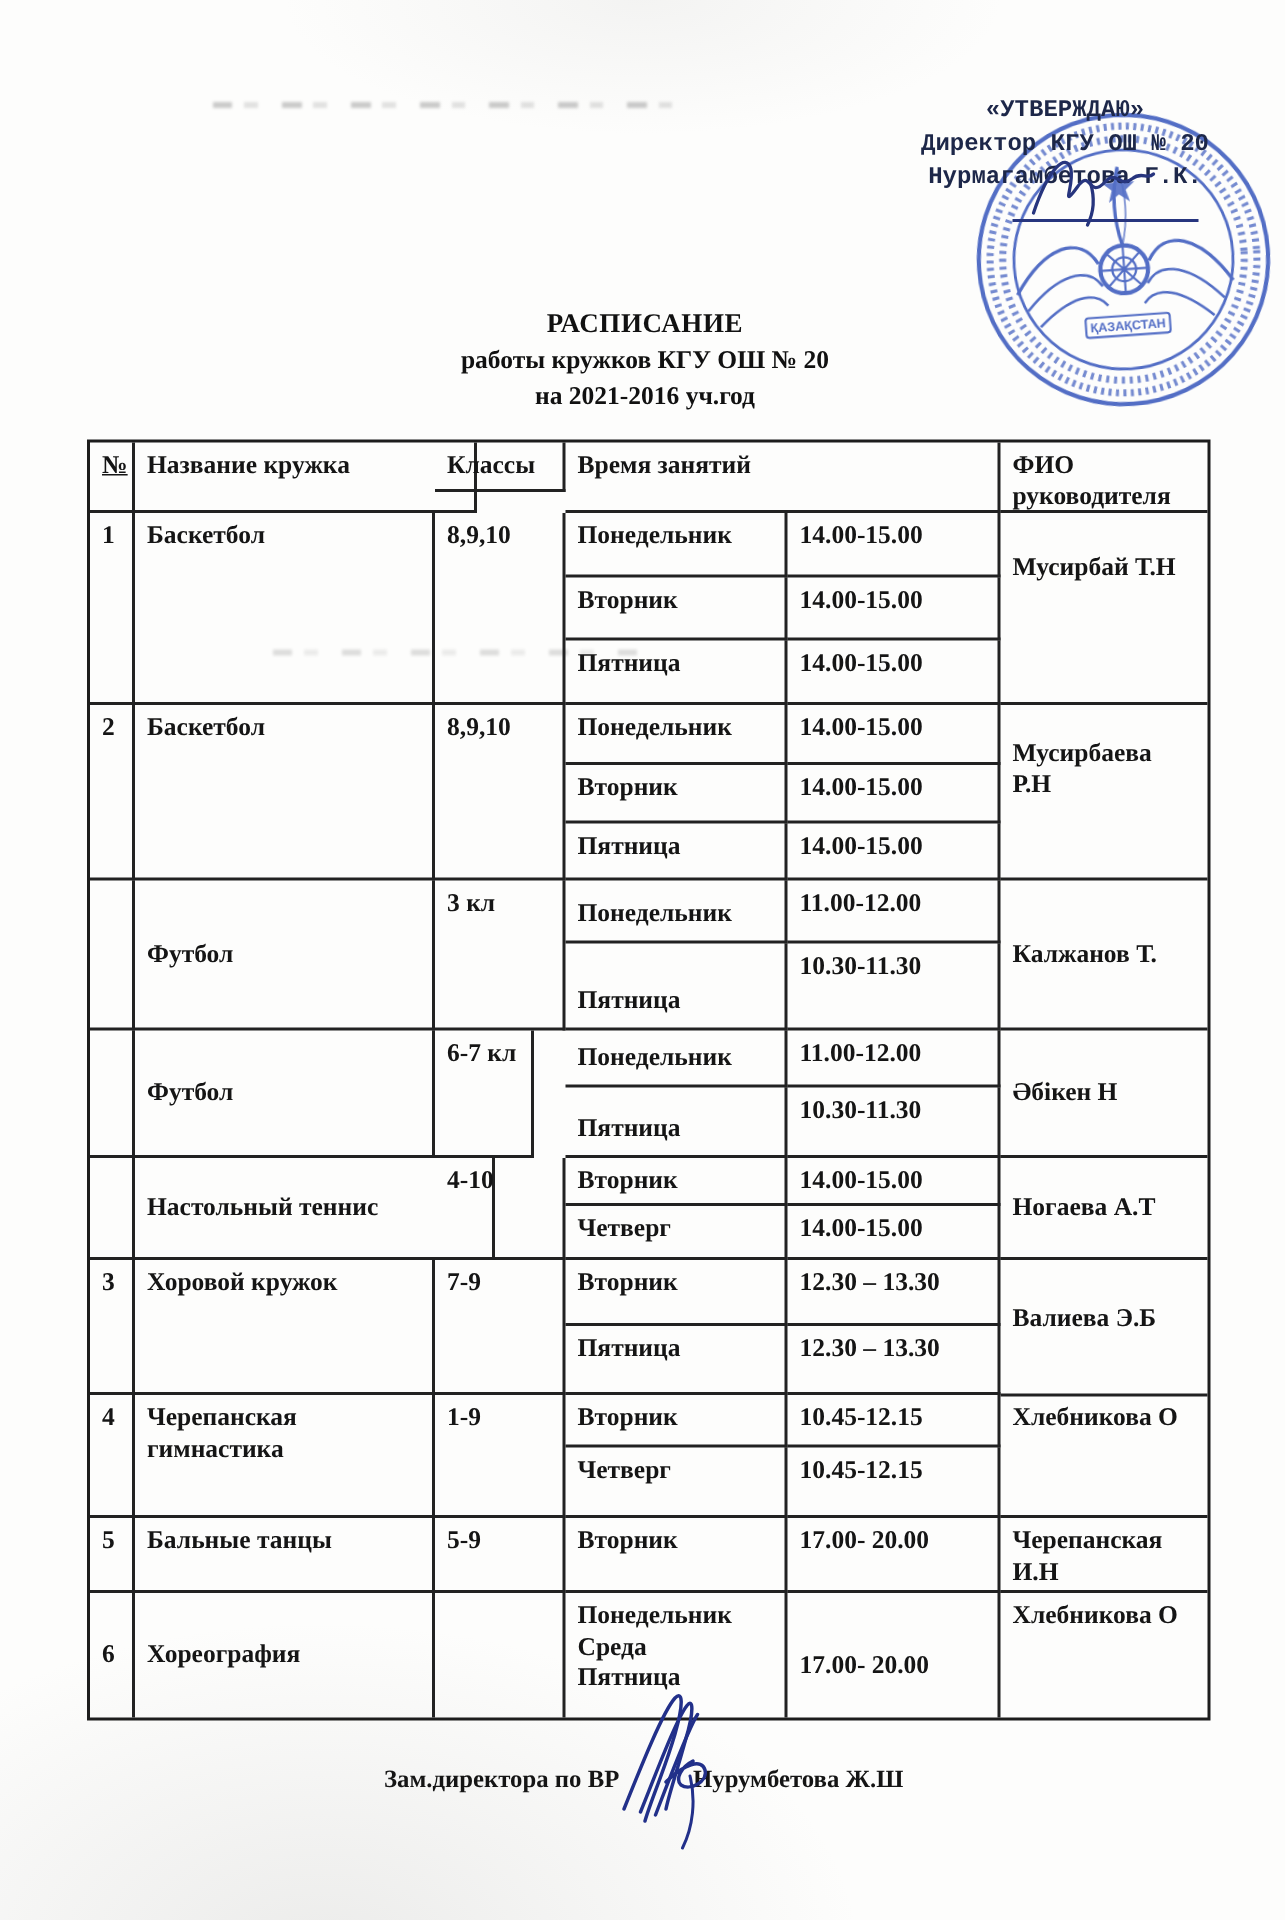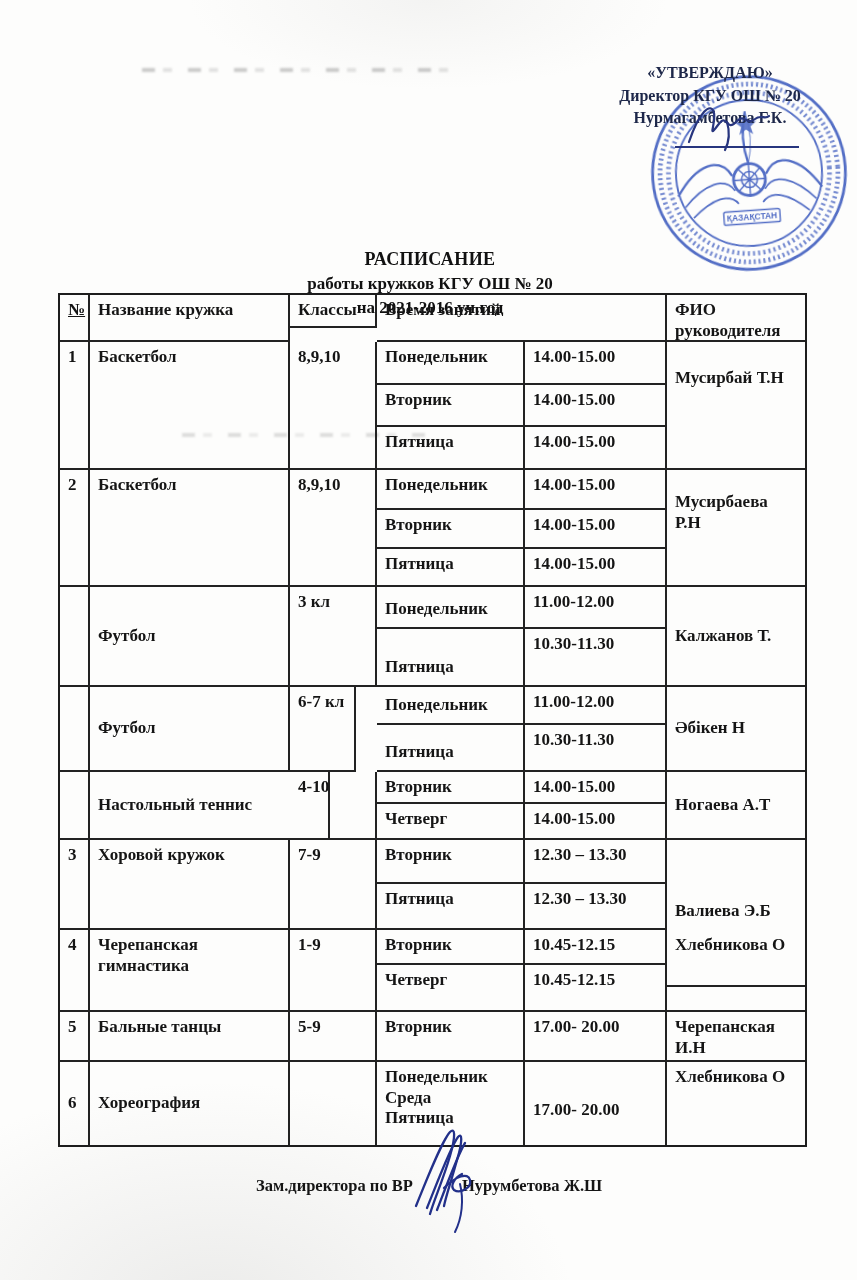--- a/index.html
+++ b/index.html
@@ -15,24 +15,24 @@
   .cell{position:absolute;box-sizing:border-box;
         border-right:2px solid #222;border-bottom:2px solid #222;
         padding:5px 8px;font-weight:bold;font-size:17px;line-height:1.22;}
   .er{border-right:none;} .eb{border-bottom:none;}
   .vc{display:flex;align-items:center;}          
   .vb{display:flex;align-items:flex-end;padding-bottom:7px;}
   .pre{white-space:pre-line;}
   .u{text-decoration:underline;}
   
   .approval{position:absolute;left:598px;top:62px;width:224px;text-align:center;
-            font-weight:bold;font-size:16px;line-height:1.42;color:#1d2749;z-index:3;}
+            font-weight:bold;font-size:16px;line-height:1.42;color:#1d2749;z-index:3;font-family:Liberation Mono, monospace;}
   .sigline{position:absolute;left:675px;top:146px;width:124px;height:2px;background:#27357e;z-index:3;}
   .title{position:absolute;left:240px;top:203px;width:380px;text-align:center;
-         font-weight:bold;font-size:17px;line-height:1.4;color:#111;margin-top:44px;}
+         font-weight:bold;font-size:17px;line-height:1.4;color:#111;}
   .title .t1{font-size:18px;letter-spacing:.4px;}
   
   .stamp{position:absolute;left:646px;top:70px;width:206px;height:206px;z-index:2;
          transform:rotate(-4deg);filter:blur(.35px);opacity:.92;}
   .hsig{position:absolute;left:683px;top:98px;width:92px;height:56px;z-index:4;}
   
   .foot-label{position:absolute;left:256px;top:1176px;font-weight:bold;font-size:16.5px;}
   .foot-name{position:absolute;left:462px;top:1176px;font-weight:bold;font-size:16.5px;}
   .fsig{position:absolute;left:402px;top:1126px;width:90px;height:108px;}
   
@@ -90,21 +90,21 @@
 
   <div class="title">
     <div class="t1">РАСПИСАНИЕ</div>
     <div>работы кружков КГУ ОШ № 20</div>
     <div>на 2021-2016 уч.год</div>
   </div>
 
   <div class="sched">
 
     <div class="cell" style="left:0;top:0;width:30px;height:47px"><span class="u">№</span></div>
-    <div class="cell" style="left:30px;top:0;width:200px;height:47px">Название кружка</div>
+    <div class="cell" style="left:30px;top:0;width:228px;height:47px">Название кружка</div>
     <div class="cell" style="left:230px;top:0;width:87px;height:33px">Классы</div>
     <div class="cell er" style="left:607px;top:0;width:138px;height:47px">ФИО руководителя</div>
     <div class="cell" style="left:317px;top:0;width:290px;height:47px">Время занятий</div>
 
     <div class="cell" style="left:0;top:47px;width:30px;height:128px">1</div>
     <div class="cell" style="left:30px;top:47px;width:200px;height:128px">Баскетбол</div>
     <div class="cell" style="left:230px;top:47px;width:87px;height:128px">8,9,10</div>
     <div class="cell" style="left:317px;top:47px;width:148px;height:43px">Понедельник</div>
     <div class="cell" style="left:465px;top:47px;width:142px;height:43px">14.00-15.00</div>
     <div class="cell" style="left:317px;top:90px;width:148px;height:42px">Вторник</div>
@@ -151,21 +151,21 @@
     <div class="cell" style="left:465px;top:509px;width:142px;height:36px">14.00-15.00</div>
     <div class="cell er vc" style="left:607px;top:477px;width:138px;height:68px">Ногаева А.Т</div>
 
     <div class="cell" style="left:0;top:545px;width:30px;height:90px">3</div>
     <div class="cell" style="left:30px;top:545px;width:200px;height:90px">Хоровой кружок</div>
     <div class="cell" style="left:230px;top:545px;width:87px;height:90px">7-9</div>
     <div class="cell" style="left:317px;top:545px;width:148px;height:44px">Вторник</div>
     <div class="cell" style="left:465px;top:545px;width:142px;height:44px">12.30 – 13.30</div>
     <div class="cell" style="left:317px;top:589px;width:148px;height:46px">Пятница</div>
     <div class="cell" style="left:465px;top:589px;width:142px;height:46px">12.30 – 13.30</div>
-    <div class="cell er" style="left:607px;top:576px;width:138px;height:116px;padding-top:30px">Валиева Э.Б</div>
+    <div class="cell er" style="left:607px;top:544px;width:138px;height:92px;padding-top:30px">Валиева Э.Б</div>
 
     <div class="cell" style="left:0;top:635px;width:30px;height:82px">4</div>
     <div class="cell" style="left:30px;top:635px;width:200px;height:82px">Черепанская гимнастика</div>
     <div class="cell" style="left:230px;top:635px;width:87px;height:82px">1-9</div>
     <div class="cell" style="left:317px;top:635px;width:148px;height:35px">Вторник</div>
     <div class="cell" style="left:465px;top:635px;width:142px;height:35px">10.45-12.15</div>
     <div class="cell" style="left:317px;top:670px;width:148px;height:47px">Четверг</div>
     <div class="cell" style="left:465px;top:670px;width:142px;height:47px">10.45-12.15</div>
     <div class="cell er" style="left:607px;top:635px;width:138px;height:82px">Хлебникова О</div>
 

